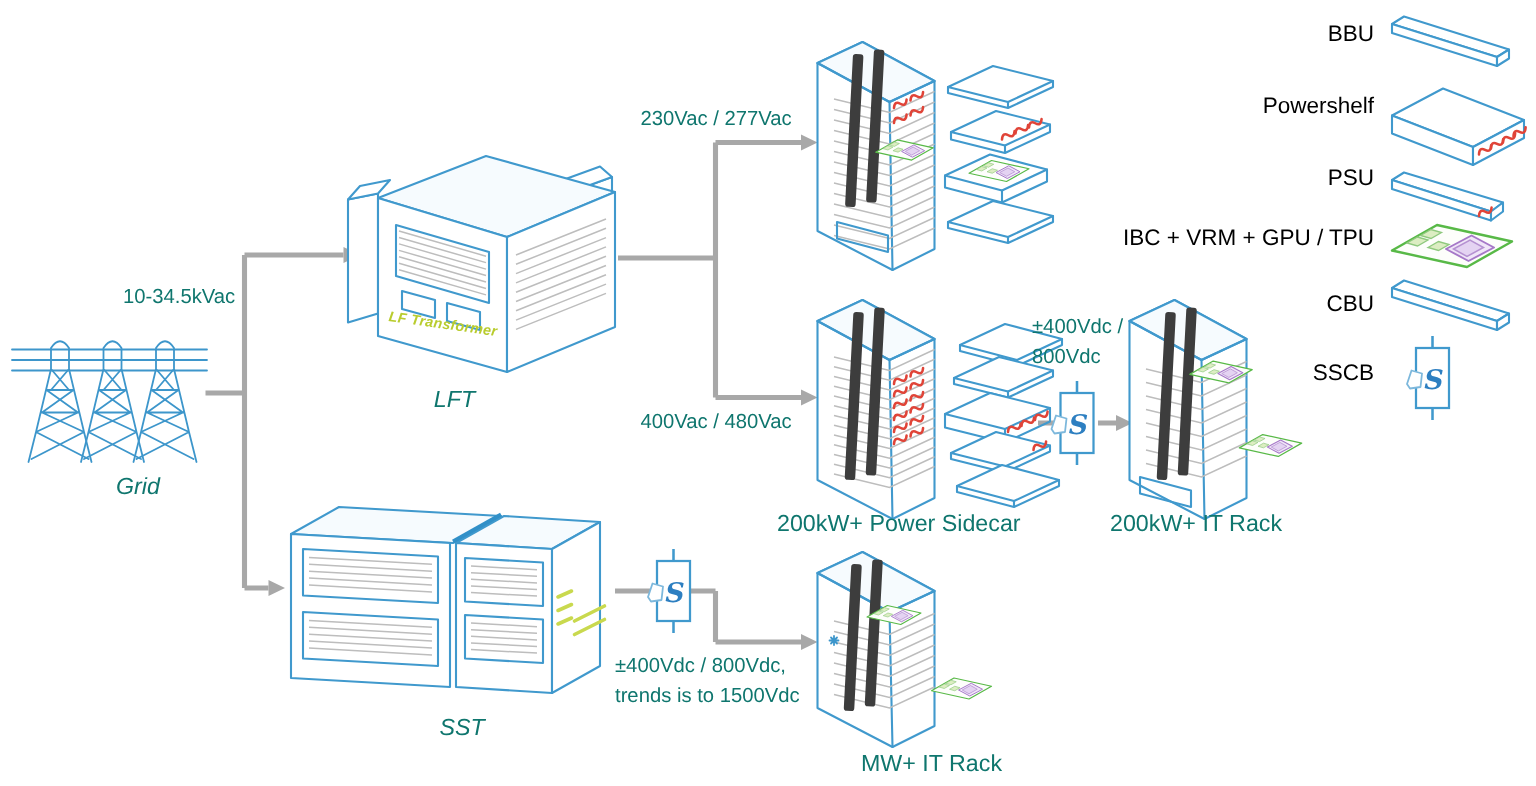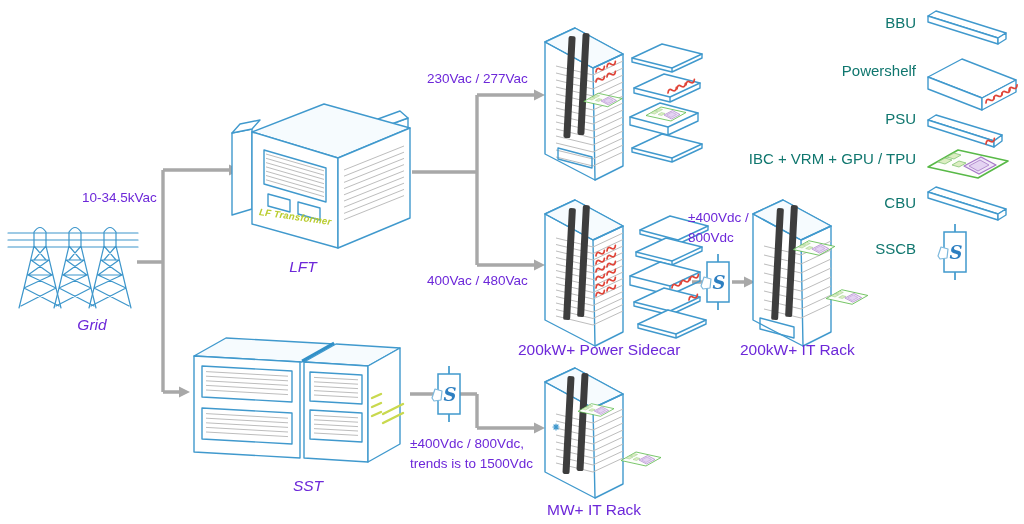--- a/index.html
+++ b/index.html
@@ -1,22 +1,22 @@
 <!DOCTYPE html>
 <html><head>
 <meta charset="utf-8">
 <style>
   html,body{margin:0;padding:0;background:#fff;}
   .canvas{position:relative;width:1024px;height:524px;background:#ffffff;overflow:hidden;
           font-family:"Liberation Sans",sans-serif;}
   .diag-svg{position:absolute;left:0;top:0;}
-  .lbl{position:absolute;color:#6d28d9;font-size:15.5px;white-space:nowrap;}
+  .lbl{position:absolute;color:#0f766e;font-size:15.5px;white-space:nowrap;}
   .sm{font-size:13.5px;}
   .ctr{transform:translateX(-50%);font-style:italic;}
-  .legend-lbl{position:absolute;right:108px;text-align:right;font-size:15px;color:#0f766e;white-space:nowrap;}
+  .legend-lbl{position:absolute;right:108px;text-align:right;font-size:15px;color:#000000;white-space:nowrap;}
   .lf-text{position:absolute;color:#b9cc2e;font-size:9.5px;font-style:italic;font-weight:bold;
            transform:rotate(8deg);transform-origin:left top;letter-spacing:.2px;white-space:nowrap;}
   
   .ln{stroke:#4099cd;stroke-width:1.4;fill:none;stroke-linejoin:round;stroke-linecap:round;}
   .fw{fill:#ffffff;stroke:#4099cd;stroke-width:1.4;stroke-linejoin:round;}
   .ft{fill:#f6fbfe;stroke:#4099cd;stroke-width:1.4;stroke-linejoin:round;}
   .lv{stroke:#bdbdbd;stroke-width:1;fill:none;}
   .ar{stroke:#a8a8a8;stroke-width:3.4;fill:none;}
   .ah{fill:#a8a8a8;stroke:none;}
   .rs{stroke:#e04438;stroke-width:1.7;fill:none;stroke-linecap:round;}
@@ -265,21 +265,21 @@
 
 <div class="lf-text" style="left:260px;top:206px">LF Transformer</div>
 <div class="lbl ctr" style="left:303px;top:258px">LFT</div>
 <div class="lbl ctr" style="left:308px;top:477px">SST</div>
 
 <div class="lbl sm" style="left:427px;top:71px">230Vac / 277Vac</div>
 <div class="lbl sm" style="left:427px;top:273px">400Vac / 480Vac</div>
 
 <div class="lbl" style="left:518px;top:341px">200kW+ Power Sidecar</div>
 <div class="lbl" style="left:740px;top:341px">200kW+ IT Rack</div>
-<div class="lbl" style="left:547px;top:501px">MW+ IT Rack</div>
+<div class="lbl" style="left:574px;top:501px">MW+ IT Rack</div>
 
 <div class="lbl sm" style="left:688px;top:210px">±400Vdc /</div>
 <div class="lbl sm" style="left:688px;top:230px">800Vdc</div>
 
 <div class="lbl sm" style="left:410px;top:436px">±400Vdc / 800Vdc,</div>
 <div class="lbl sm" style="left:410px;top:456px">trends is to 1500Vdc</div>
 
 <div class="legend-lbl" style="top:14px">BBU</div>
 <div class="legend-lbl" style="top:62px">Powershelf</div>
 <div class="legend-lbl" style="top:110px">PSU</div>

